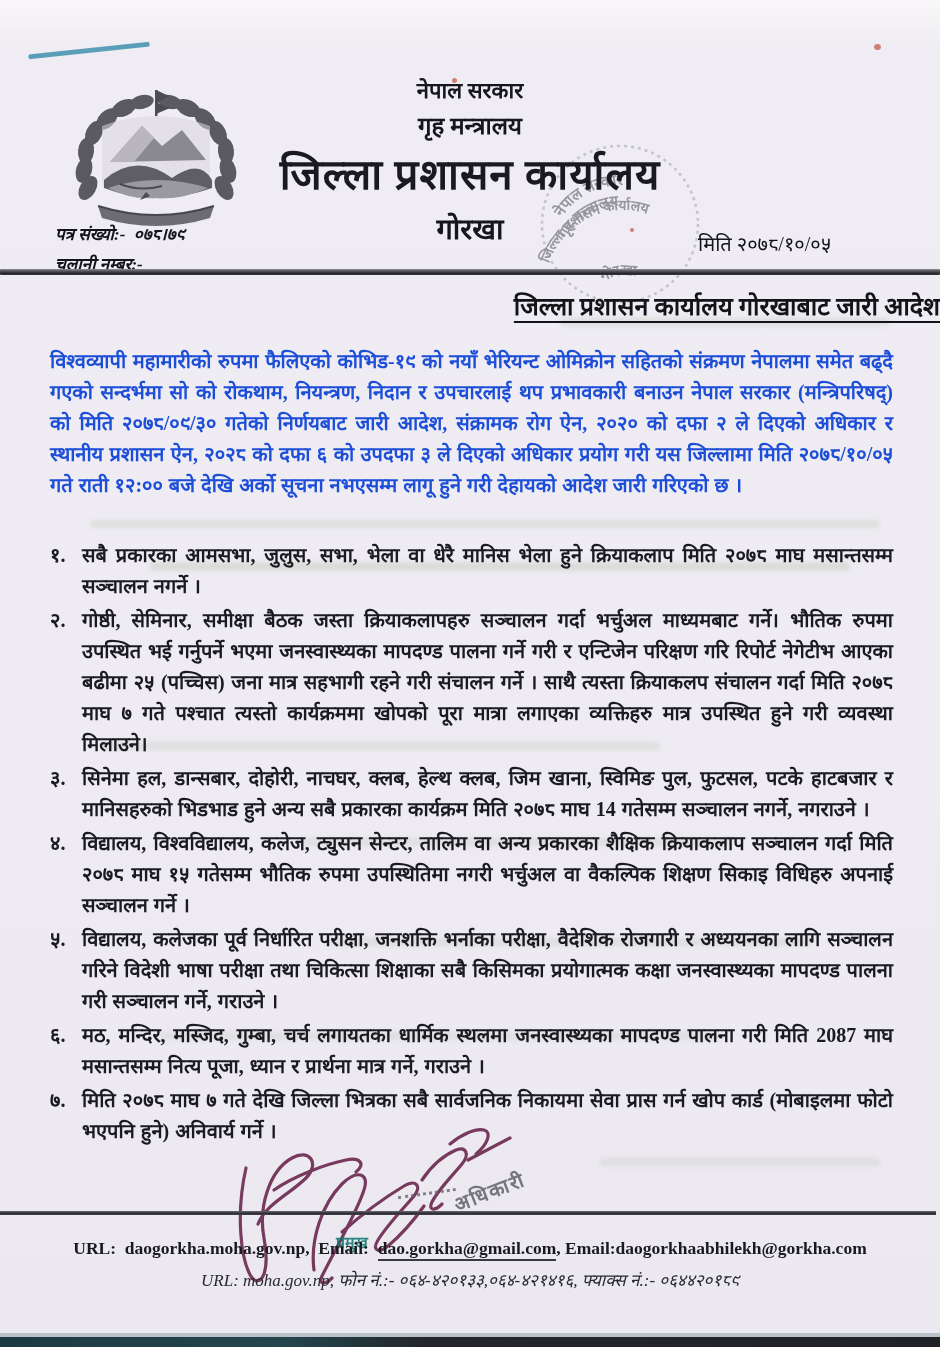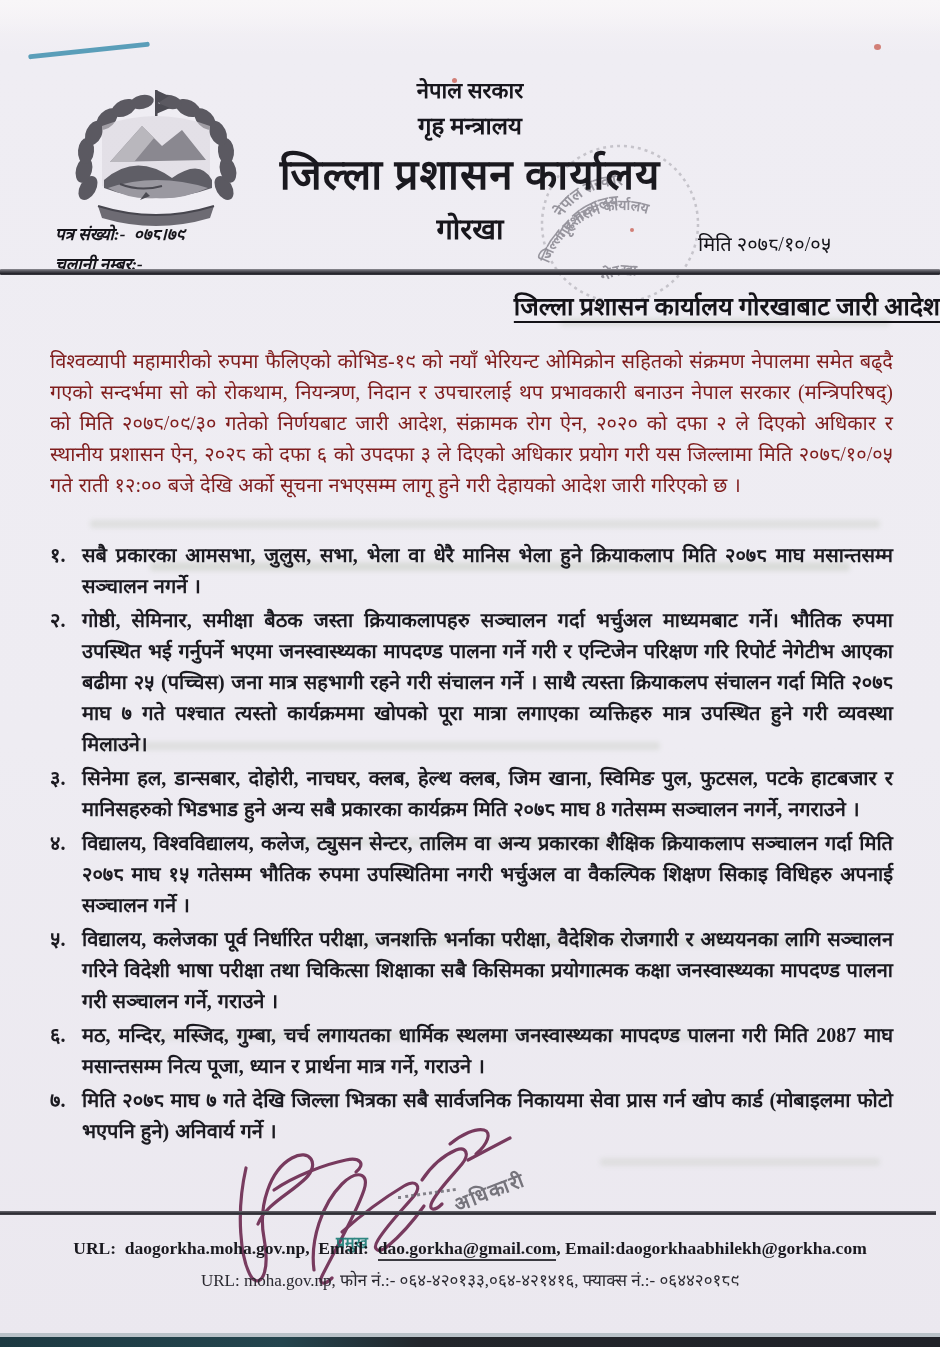--- a/index.html
+++ b/index.html
@@ -18,21 +18,21 @@
   .ref-block{left:55px;top:220px;font-size:17px;font-weight:700;line-height:30px;color:#15141a;font-style:italic;}
   .date-block{left:698px;top:230px;font-size:20px;font-weight:400;color:#15141a;}
   .hdr-rule{left:0;top:269px;width:940px;height:6px;
     background:linear-gradient(180deg,#8d8c93 0%,#55545c 35%,#26252c 75%,#3c3b43 100%);
     border-radius:1px;}
   
   .doc-title{left:0;right:0;top:288px;text-align:right;font-size:25px;font-weight:700;color:#141318;
     text-decoration:underline;text-underline-offset:6px;text-decoration-thickness:2px;}
   
   .intro{left:50px;top:346px;width:843px;font-size:20px;line-height:31px;text-align:justify;
-    font-weight:400;color:#7f1d1d;word-spacing:1px;}
+    font-weight:700;color:#1d4ed8;word-spacing:1px;}
   .orders{left:50px;top:540px;width:843px;font-size:20px;line-height:31px;font-weight:600;color:#1b1a20;}
   .order-item{display:flex;margin-bottom:3px;}
   .order-num{flex:0 0 32px;}
   .order-text{flex:1;text-align:justify;word-spacing:1px;}
   
   .emblem{left:50px;top:88px;width:212px;height:152px;}
   
   .stamp{left:498px;top:128px;width:240px;height:180px;opacity:.8;}
   
   .sig{left:218px;top:1120px;width:380px;height:170px;}
@@ -40,21 +40,21 @@
     font-family:"Liberation Serif","DejaVu Serif",serif;}
   .sig-stamp-2{left:452px;top:1178px;font-size:20px;color:#6a6870;opacity:.9;font-weight:700;
     transform:rotate(-21deg);letter-spacing:2px;}
   .sig-dots{left:398px;top:1192px;width:58px;height:0;border-top:3px dotted #6a6870;opacity:.8;
     transform:rotate(-8deg);}
   
   .ftr-rule{left:0;top:1211px;width:936px;height:4px;
     background:linear-gradient(180deg,#6a6970 0%,#2c2b32 60%,#49484f 100%);}
   .ftr-line1{left:0;right:0;top:1238px;text-align:center;font-size:17.5px;font-weight:700;color:#1a191f;}
   .ftr-line1 .ul{border-bottom:2px solid #3a3940;padding-bottom:1px;}
-  .ftr-line2{left:0;right:0;top:1268px;text-align:center;font-size:17px;font-weight:500;color:#2a2930;}
+  .ftr-line2{left:0;right:0;top:1268px;text-align:center;font-size:17px;font-weight:500;color:#2a2930;font-style:italic;}
   
   .bottom-edge{left:0;top:1337px;width:940px;height:10px;
     background:linear-gradient(90deg,#1d3a42 0%,#24454e 30%,#23262b 45%,#202228 100%);}
   .bottom-pre-edge{left:0;top:1333px;width:940px;height:4px;background:#8fa3a8;opacity:.55;}
   .blue-mark{left:28px;top:48px;width:122px;height:5px;background:#3f8fae;border-radius:3px;
     transform:rotate(-6deg);opacity:.85;}
   .bleed{background:#7d8f68;filter:blur(2.5px);border-radius:3px;}
   .speck{width:5px;height:5px;border-radius:50%;background:#c24434;opacity:.65;}
   .paper-smudge-top{left:0;top:0;width:940px;height:34px;
     background:linear-gradient(180deg,#f8f6f8 0%,rgba(248,246,248,0) 100%);}
@@ -159,21 +159,21 @@
   <div class="order-item">
     <span class="order-num">१.</span>
     <span class="order-text">सबै प्रकारका आमसभा, जुलुस, सभा, भेला वा धेरै मानिस भेला हुने क्रियाकलाप मिति २०७८ माघ मसान्तसम्म सञ्चालन नगर्ने ।</span>
   </div>
   <div class="order-item">
     <span class="order-num">२.</span>
     <span class="order-text">गोष्ठी, सेमिनार, समीक्षा बैठक जस्ता क्रियाकलापहरु सञ्चालन गर्दा भर्चुअल माध्यमबाट गर्ने।  भौतिक रुपमा उपस्थित भई गर्नुपर्ने भएमा जनस्वास्थ्यका मापदण्ड पालना गर्ने गरी र एन्टिजेन परिक्षण गरि रिपोर्ट नेगेटीभ आएका बढीमा २५ (पच्चिस) जना मात्र सहभागी रहने गरी संचालन गर्ने । साथै त्यस्ता क्रियाकलप संचालन गर्दा मिति २०७८ माघ ७ गते पश्चात त्यस्तो कार्यक्रममा खोपको पूरा मात्रा लगाएका व्यक्तिहरु मात्र उपस्थित हुने गरी व्यवस्था मिलाउने।</span>
   </div>
   <div class="order-item">
     <span class="order-num">३.</span>
-    <span class="order-text">सिनेमा हल, डान्सबार, दोहोरी, नाचघर, क्लब, हेल्थ क्लब, जिम खाना, स्विमिङ पुल, फुटसल, पटके हाटबजार र मानिसहरुको भिडभाड हुने अन्य सबै प्रकारका कार्यक्रम मिति २०७८ माघ 8 गतेसम्म सञ्चालन नगर्ने, नगराउने ।</span>
+    <span class="order-text">सिनेमा हल, डान्सबार, दोहोरी, नाचघर, क्लब, हेल्थ क्लब, जिम खाना, स्विमिङ पुल, फुटसल, पटके हाटबजार र मानिसहरुको भिडभाड हुने अन्य सबै प्रकारका कार्यक्रम मिति २०७८ माघ 14 गतेसम्म सञ्चालन नगर्ने, नगराउने ।</span>
   </div>
   <div class="order-item">
     <span class="order-num">४.</span>
     <span class="order-text">विद्यालय, विश्वविद्यालय, कलेज, ट्युसन सेन्टर, तालिम वा अन्य प्रकारका शैक्षिक क्रियाकलाप सञ्चालन गर्दा मिति २०७८ माघ १५ गतेसम्म भौतिक रुपमा उपस्थितिमा नगरी भर्चुअल वा वैकल्पिक शिक्षण सिकाइ विधिहरु अपनाई सञ्चालन गर्ने ।</span>
   </div>
   <div class="order-item">
     <span class="order-num">५.</span>
     <span class="order-text">विद्यालय, कलेजका पूर्व निर्धारित परीक्षा, जनशक्ति भर्नाका परीक्षा, वैदेशिक रोजगारी र अध्ययनका लागि सञ्चालन गरिने विदेशी भाषा परीक्षा तथा चिकित्सा शिक्षाका सबै किसिमका प्रयोगात्मक कक्षा जनस्वास्थ्यका मापदण्ड पालना गरी सञ्चालन गर्ने, गराउने ।</span>
   </div>
   <div class="order-item">

